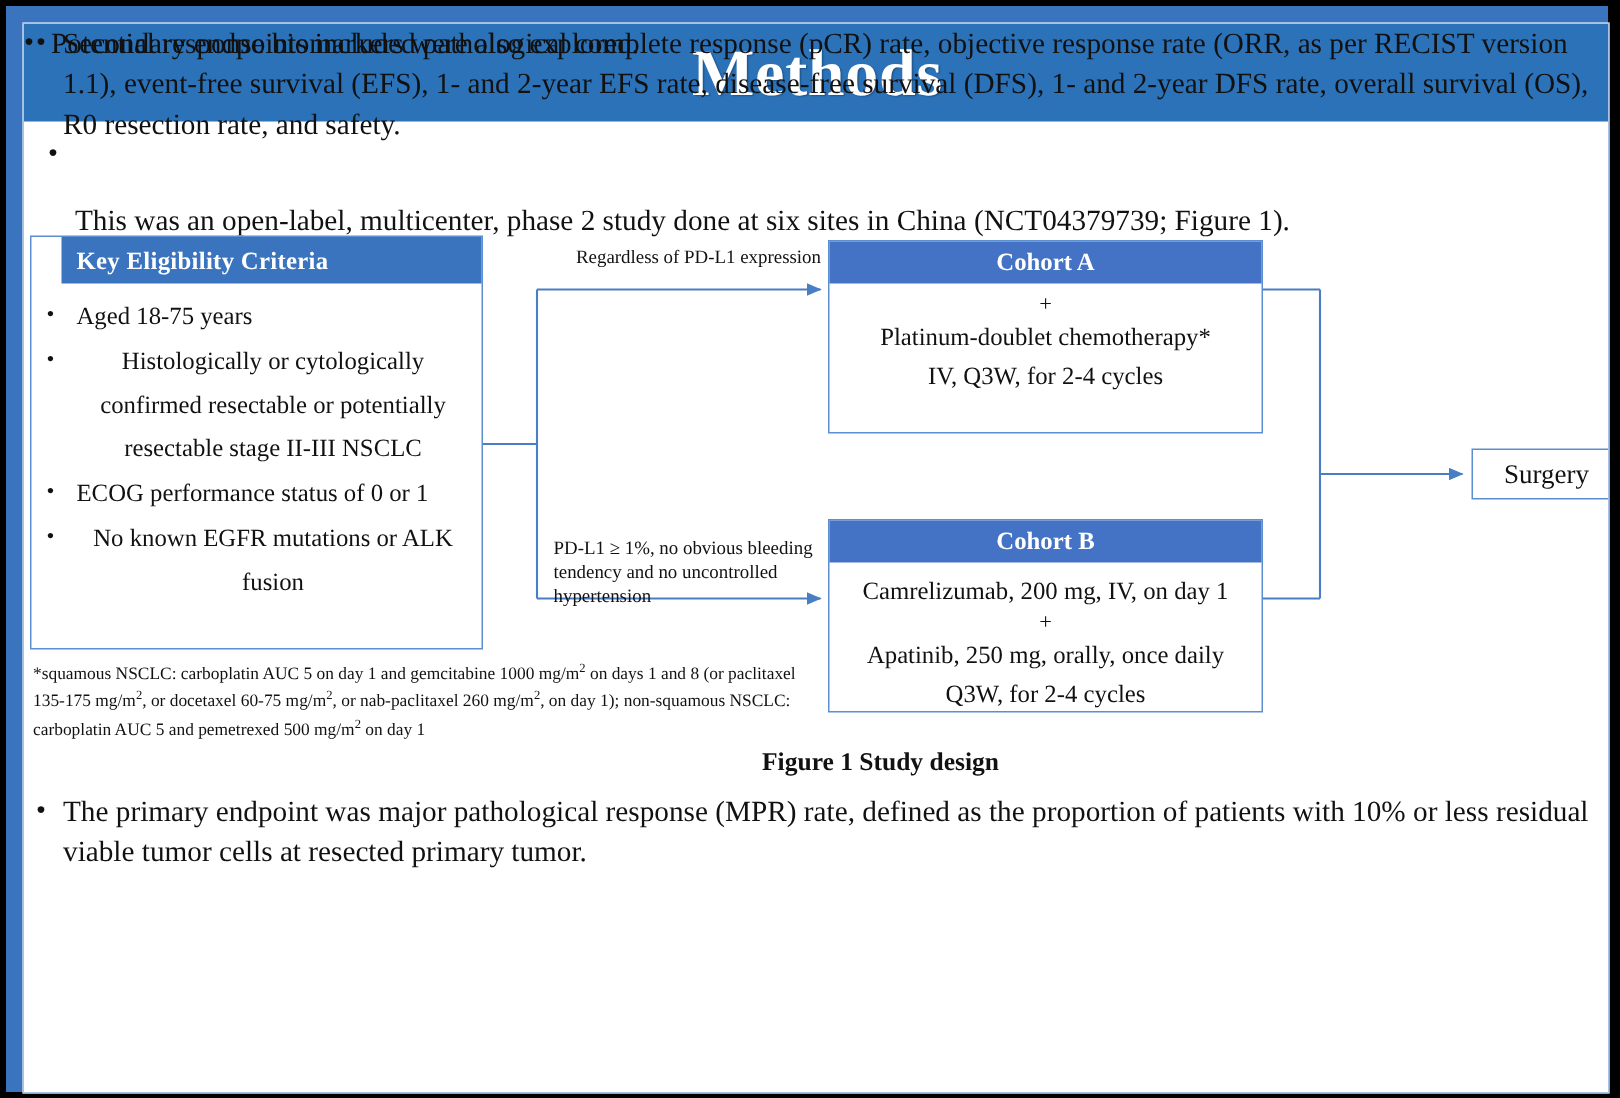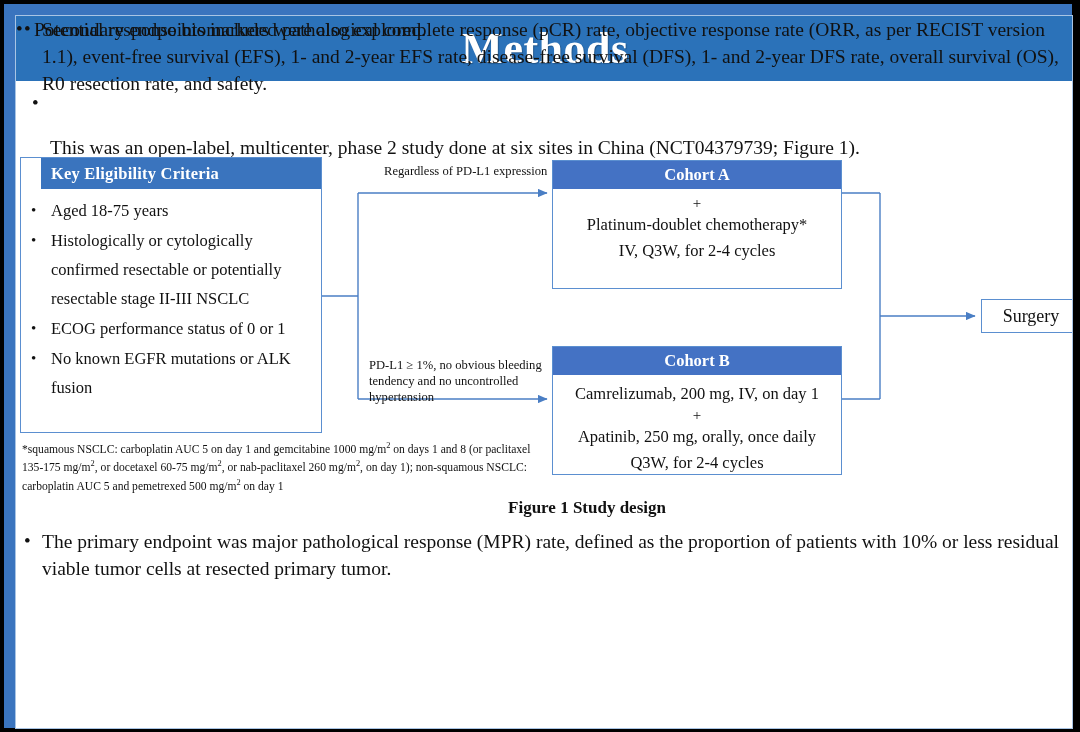--- a/index.html
+++ b/index.html
@@ -123,20 +123,21 @@
     flex: 0 0 20px;
     font-size: 15px;
     line-height: 29px;
     padding-left: 4px;
     color: #111;
   }
   .elig-text {
     font-size: 16.5px;
     line-height: 29px;
     color: #111;
+    text-align: center;
   }
 
   
   #footnote {
     position: absolute;
     left: 6px; top: 318px;
     width: 530px;
     font-size: 11.6px;
     line-height: 14.4px;
     color: #111;

